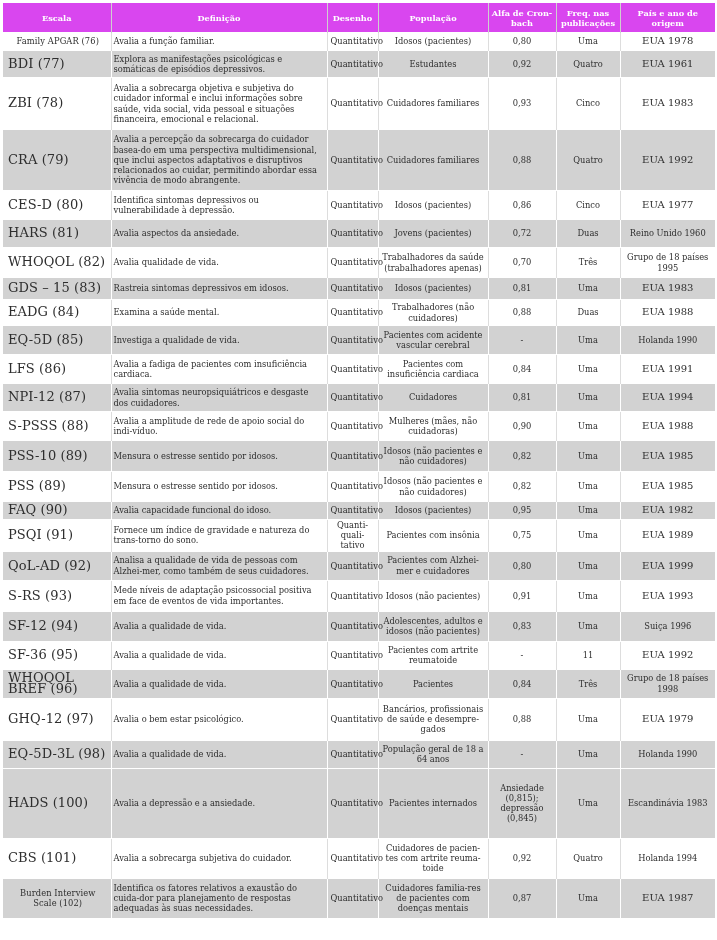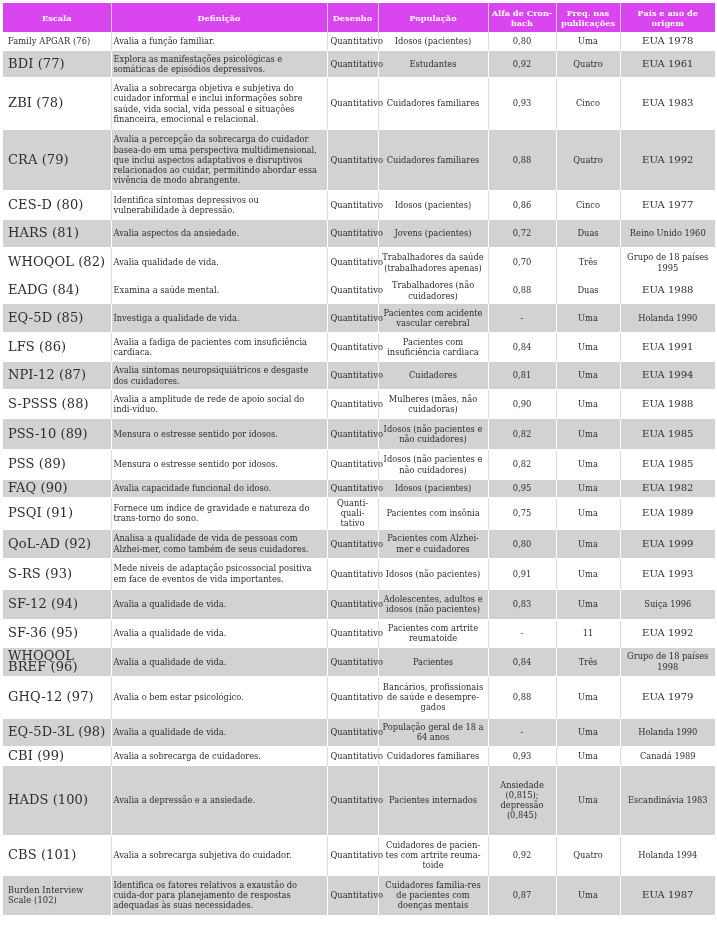--- a/index.html
+++ b/index.html
@@ -8,21 +8,21 @@
   table { border-collapse: collapse; width: 712px; table-layout: fixed; }
   th { background: #d946ef; color: #ffffff; font-size: 8.2px; font-weight: bold; line-height: 10px; text-align: center; padding: 0 2px; height: 29px; border-right: 1.5px solid #cfcfcf; }
   th:last-child { border-right: none; }
   td { font-size: 8.3px; line-height: 10.2px; vertical-align: middle; padding: 0 3px; border-right: 1.5px solid #ffffff; border-top: 1px solid #ffffff; color: #2e2e2e; }
   tr.alt td { background: #d2d2d2; }
   tr.alt td { border-right-color: #ffffff; }
   tr.plain td { border-right-color: #dddddd; }
   td:last-child { border-right: none; }
   td.c { text-align: center; }
   td.scale { font-size: 13px; letter-spacing: 0.1px; padding-left: 5px; }
-  td.scale.big { font-size: 8.3px; }
+  td.scale.big { font-size: 8.3px; text-align: center; }
   td.def { padding-left: 2px; padding-right: 8px; }
   td.country { font-size: 10px; }
   td.country.big { font-size: 8.3px; }
   col.c1 { width: 108px; } col.c2 { width: 216px; } col.c3 { width: 51px; }
   col.c4 { width: 110px; } col.c5 { width: 68px; } col.c6 { width: 64px; } col.c7 { width: 95px; }
 </style>
 </head>
 <body>
 
 <div class="wrap">
@@ -104,20 +104,29 @@
         </tr>
         <tr class="plain" style="height: 30px;">
           <td class="scale">WHOQOL (82)</td>
           <td class="def">Avalia qualidade de vida.</td>
           <td class="c">Quantitativo</td>
           <td class="c">Trabalhadores da saúde (trabalhadores apenas)</td>
           <td class="c">0,70</td>
           <td class="c">Três</td>
           <td class="c country big">Grupo de 18 países 1995</td>
         </tr>
+        <tr class="alt" style="height: 22px;">
+          <td class="scale">GDS – 15 (83)</td>
+          <td class="def">Rastreia sintomas depressivos em idosos.</td>
+          <td class="c">Quantitativo</td>
+          <td class="c">Idosos (pacientes)</td>
+          <td class="c">0,81</td>
+          <td class="c">Uma</td>
+          <td class="c country">EUA 1983</td>
+        </tr>
         <tr class="plain" style="height: 26px;">
           <td class="scale">EADG (84)</td>
           <td class="def">Examina a saúde mental.</td>
           <td class="c">Quantitativo</td>
           <td class="c">Trabalhadores (não cuidadores)</td>
           <td class="c">0,88</td>
           <td class="c">Duas</td>
           <td class="c country">EUA 1988</td>
         </tr>
         <tr class="alt" style="height: 29px;">
@@ -248,29 +257,20 @@
         </tr>
         <tr class="alt" style="height: 28px;">
           <td class="scale">EQ-5D-3L (98)</td>
           <td class="def">Avalia a qualidade de vida.</td>
           <td class="c">Quantitativo</td>
           <td class="c">População geral de 18 a 64 anos</td>
           <td class="c">-</td>
           <td class="c">Uma</td>
           <td class="c country big">Holanda 1990</td>
         </tr>
-        <tr class="plain" style="height: 19px;">
-          <td class="scale">CBI (99)</td>
-          <td class="def">Avalia a sobrecarga de cuidadores.</td>
-          <td class="c">Quantitativo</td>
-          <td class="c">Cuidadores familiares</td>
-          <td class="c">0,93</td>
-          <td class="c">Uma</td>
-          <td class="c country big">Canadá 1989</td>
-        </tr>
         <tr class="alt" style="height: 70px;">
           <td class="scale">HADS (100)</td>
           <td class="def">Avalia a depressão e a ansiedade.</td>
           <td class="c">Quantitativo</td>
           <td class="c">Pacientes internados</td>
           <td class="c">Ansiedade (0,815); depressão (0,845)</td>
           <td class="c">Uma</td>
           <td class="c country big">Escandinávia 1983</td>
         </tr>
         <tr class="plain" style="height: 40px;">

